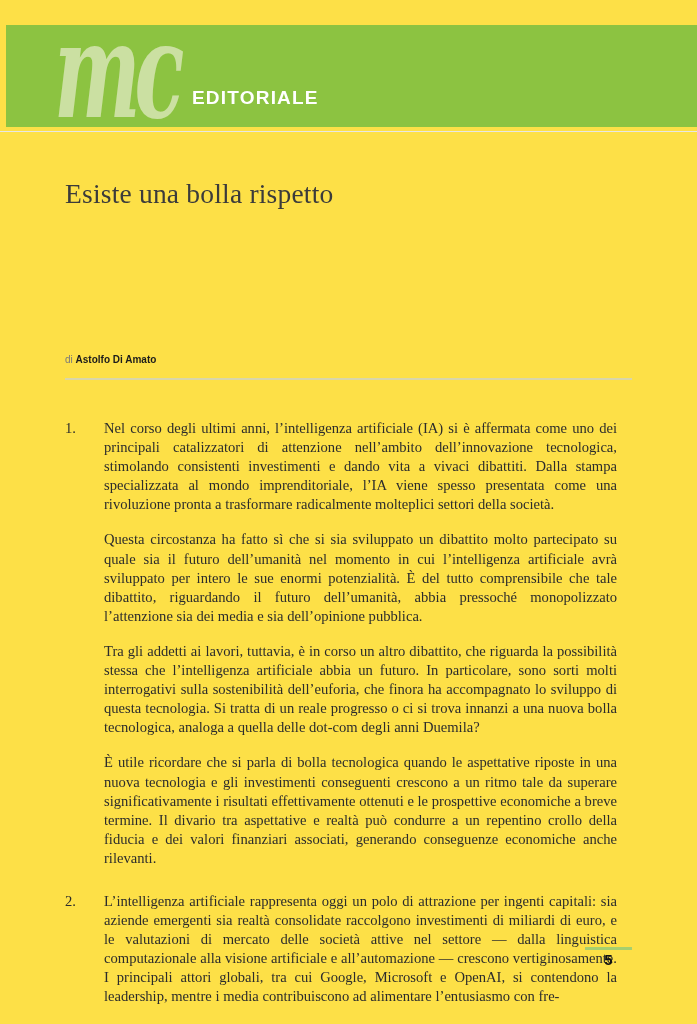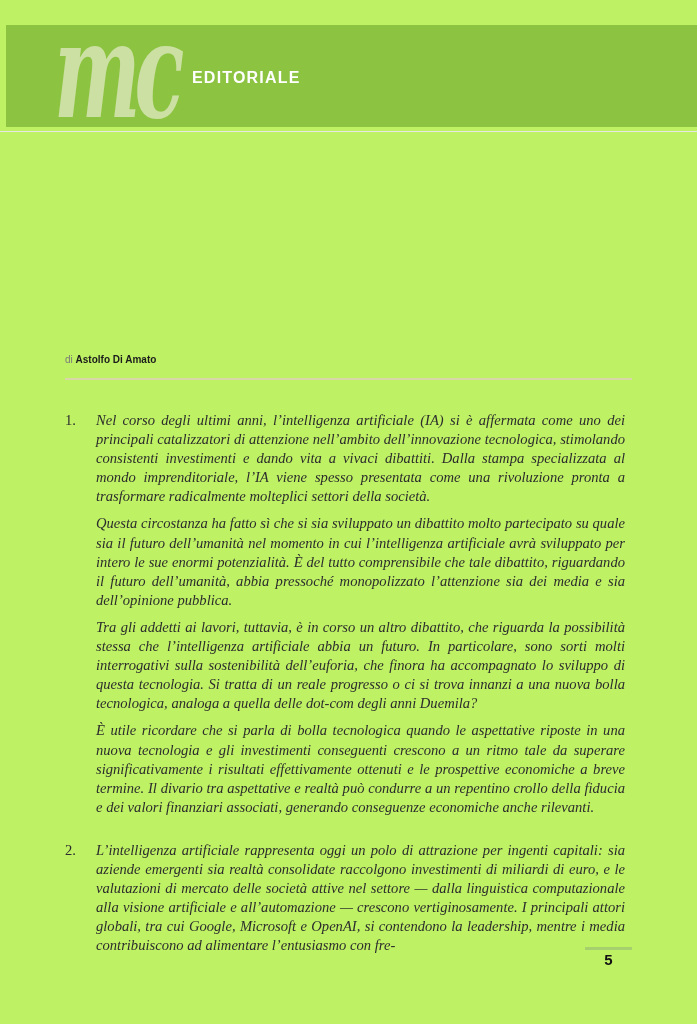--- a/index.html
+++ b/index.html
@@ -4,21 +4,21 @@
 <style>
   html, body {
     margin: 0;
     padding: 0;
     background: #ffffff;
   }
   .page {
     position: relative;
     width: 697px;
     height: 1024px;
-    background: #bef264;
+    background: #fde047;
     overflow: hidden;
     font-family: "Liberation Serif", serif;
   }
 
   
   .green-bar {
     position: absolute;
     left: 6px;
     right: 0;
     top: 25px;
@@ -37,24 +37,24 @@
     color: #cbe0a2;
     letter-spacing: -10px;
     transform: scaleX(0.62);
     transform-origin: left top;
     white-space: nowrap;
     user-select: none;
   }
   .section-label {
     position: absolute;
     left: 186px;
-    top: 44px;
+    top: 62px;
     font-family: "Liberation Sans", sans-serif;
     font-weight: bold;
-    font-size: 16px;
+    font-size: 19px;
     letter-spacing: 1.2px;
     color: #ffffff;
   }
   .header-divider {
     position: absolute;
     left: 0;
     right: 0;
     top: 131px;
     height: 1px;
     background: #e7e7e5;
@@ -112,24 +112,23 @@
   }
   .list-item + .list-item {
     margin-top: 24px;
   }
   .item-number {
     position: absolute;
     left: 0;
     top: 0;
   }
   .article-body p {
-    margin: 8px;
+    margin: 16px;
     text-align: justify;
     hyphens: auto;
-    font-style: italic;
     -webkit-hyphens: auto;
   }
 
   
   .footer-rule {
     position: absolute;
     left: 585px;
     top: 947px;
     width: 47px;
     height: 3px;
@@ -151,21 +150,21 @@
 <body>
 
 <div class="page">
 
   <header class="green-bar">
     <span class="logo">mc</span>
     <span class="section-label">EDITORIALE</span>
   </header>
   <div class="header-divider"></div>
 
-  <h1 class="title"><br></h1>
+  <h1 class="title"><span>Esiste una bolla rispetto</span><br></h1>
 
   <div class="byline">
     <span class="byline-prefix">di</span>
     <span class="author">Astolfo Di Amato</span>
   </div>
   <div class="byline-rule"></div>
 
   <div class="article-body">
 
     <div class="list-item">

